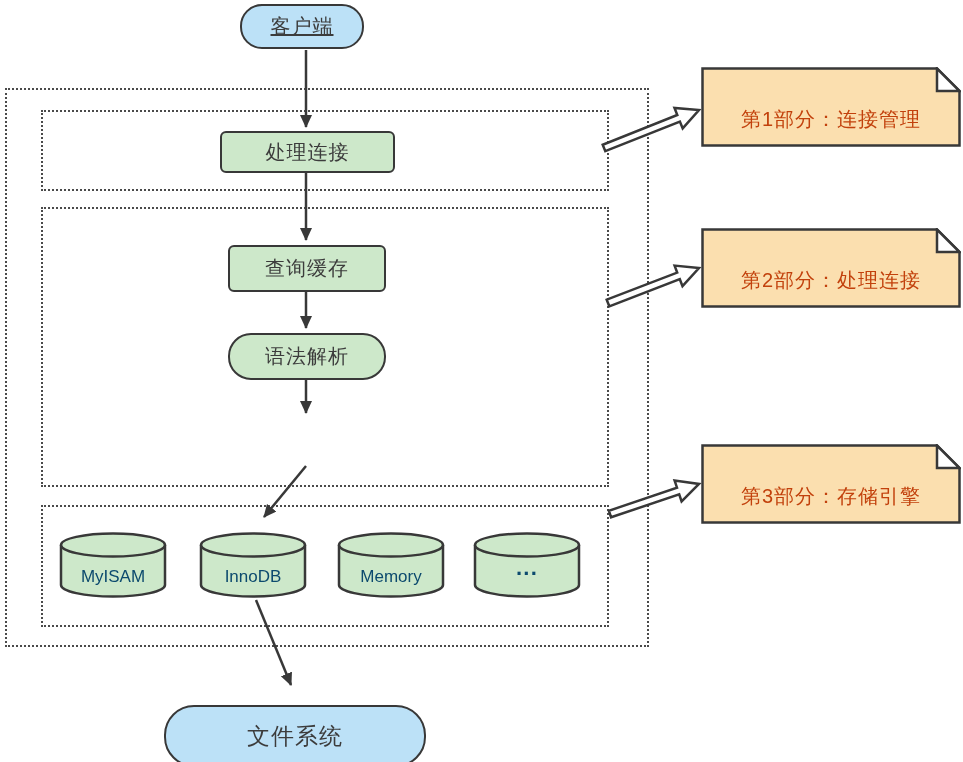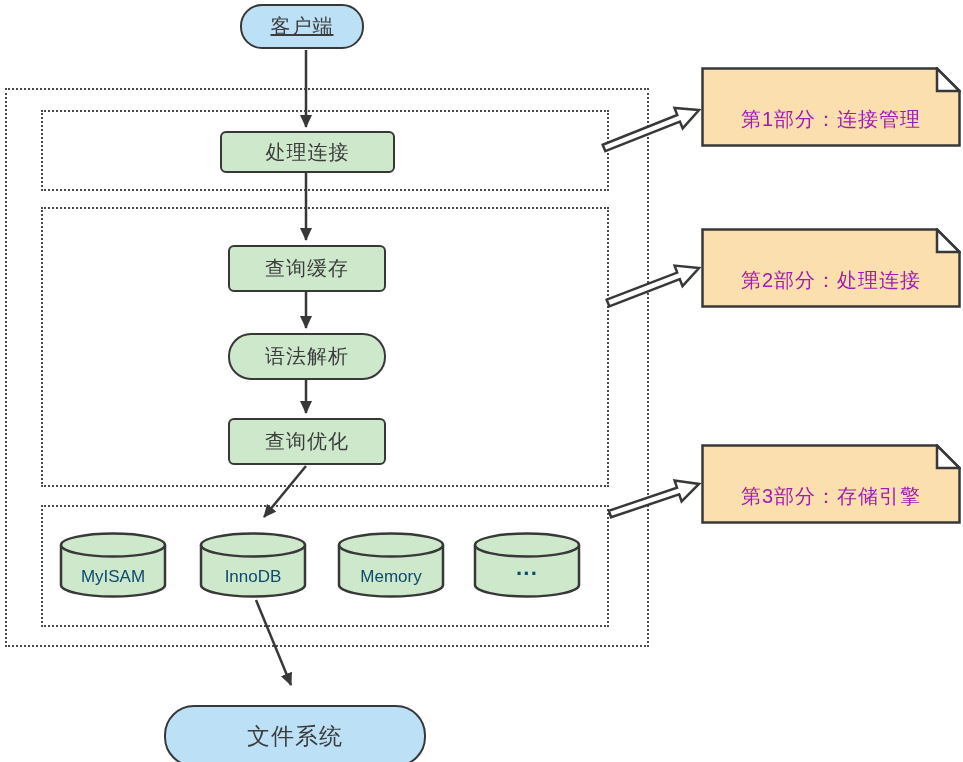--- a/index.html
+++ b/index.html
@@ -69,21 +69,21 @@
   .note svg { position: absolute; left: 0; top: 0; }
   .note-label {
     position: absolute;
     left: 0; right: 0; top: 0; bottom: 0;
     display: flex;
     align-items: center;
     justify-content: center;
     padding-top: 24px;
     font-size: 20px;
     letter-spacing: 1px;
-    color: #a21caf;
+    color: #c2410c;
   }
   .note-bg { fill: #fbdfaf; stroke: #383838; stroke-width: 2.5; stroke-linejoin: miter; }
   .note-fold { fill: #ffffff; stroke: #383838; stroke-width: 2.5; stroke-linejoin: miter; }
   .cyl-body { fill: #cde8ca; stroke: #383838; stroke-width: 2.5; }
   .cyl-top { fill: #cde8ca; stroke: #383838; stroke-width: 2.5; }
   .edge-line { stroke: #383838; stroke-width: 2.5; fill: none; }
   .hollow-arrow { fill: #ffffff; stroke: #383838; stroke-width: 2.5; stroke-linejoin: miter; }
 </style>
 </head>
 <body>
@@ -122,23 +122,20 @@
   </div>
 
   <div class="node box-green" style="left:228px; top:245px; width:158px; height:47px;">
     <span>查询缓存</span>
   </div>
 
   <div class="node box-green" style="left:228px; top:333px; width:158px; height:47px;border-radius:23px;">
     <span>语法解析</span>
   </div>
 
-  <div class="node box-green" style="left:228px; top:418px; width:158px; height:47px;">
-    <span>查询优化</span>
-  </div>
 
   <div class="cylinder" style="left:58px; top:531px;">
     <svg width="110" height="68" viewBox="0 0 110 68">
       <path class="cyl-body" d="M3,14 v40 a52,11.5 0 0 0 104,0 v-40"></path>
       <ellipse class="cyl-top" cx="55" cy="14" rx="52" ry="11.5"></ellipse>
     </svg>
     <span class="cyl-label">MyISAM</span>
   </div>
 
   <div class="cylinder" style="left:198px; top:531px;">

